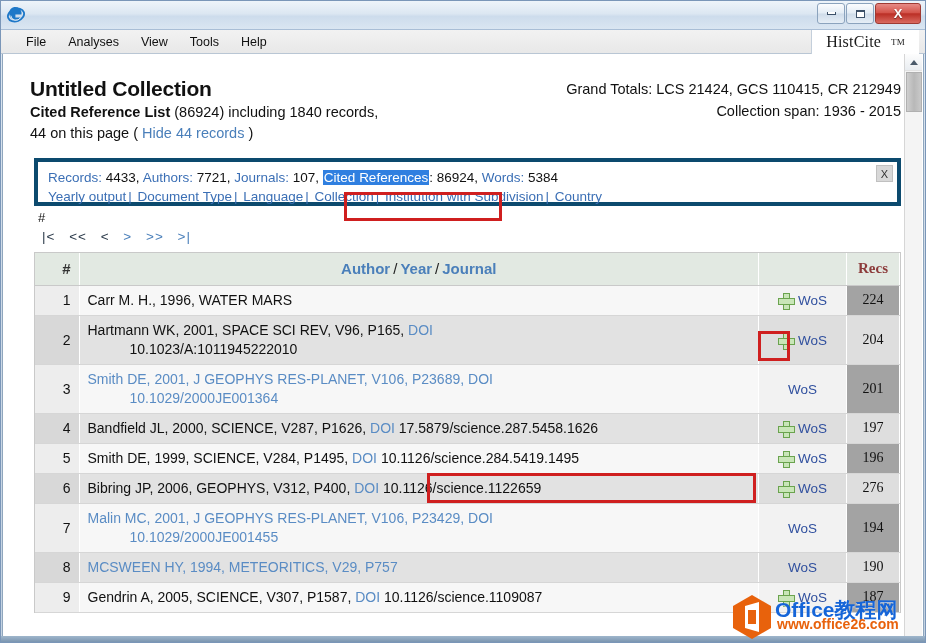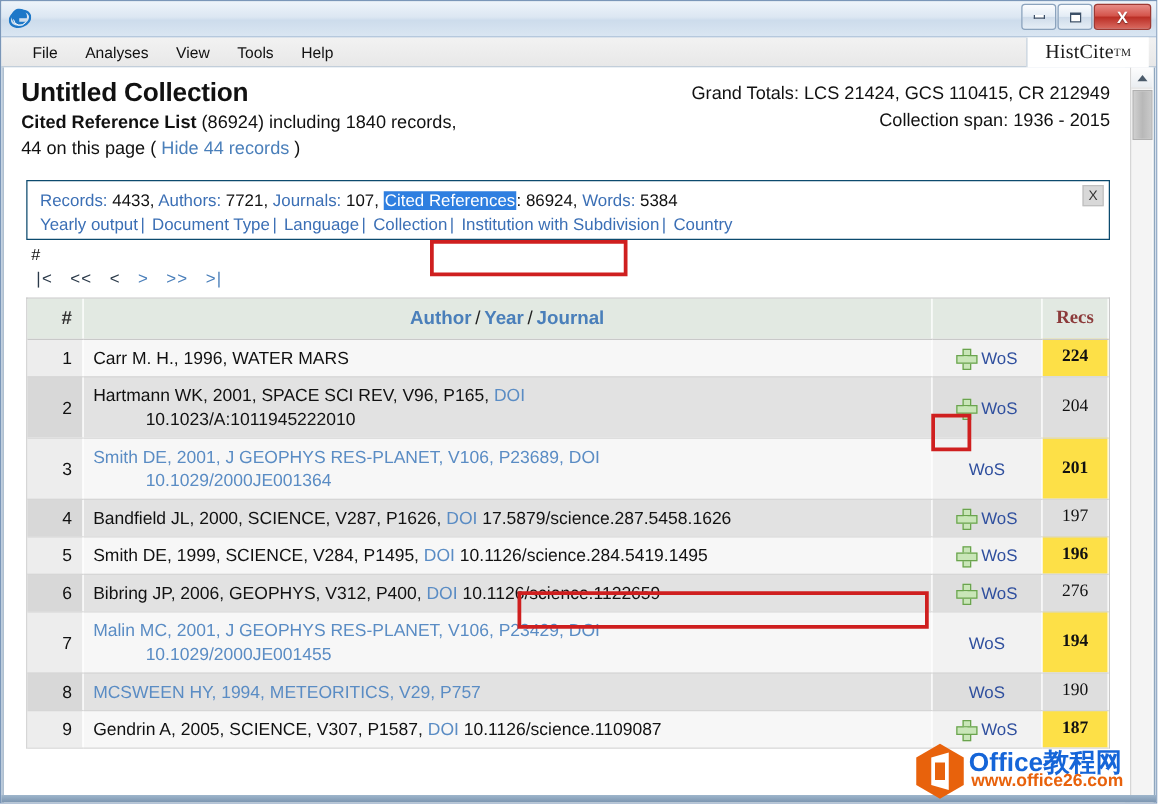--- a/index.html
+++ b/index.html
@@ -85,39 +85,39 @@
     height: 24px;
     display: flex; align-items: center;
     padding: 0 14px;
     background: #ffffff;
     border-left: 1px solid #c4cfdb;
     font-family: "Liberation Serif", serif;
     font-size: 16px;
     color: #1a1a1a;
     letter-spacing: .2px;
   }
-  #histcite-logo sup { font-size: 9px; vertical-align: super; }
+  #histcite-logo sup { font-size: 9px; vertical-align: super; margin-left: 10px; }
 
   
   #viewport {
     position: relative;
     background: #fff;
     height: 589px;
     border: 1px solid #8fa6bd;
     border-top: none;
     margin: 0 1px 0 1px;
     overflow: hidden;
   }
   #page {
     position: absolute;
-    left: 0; top: 0;
+    left: 13px; top: 0;
     width: 897px;
     height: 100%;
     background: #fff;
-    padding: 8px 0 0 0;
+    padding: 22px 0 0 0;
     overflow: hidden;
   }
 
   
   #hdr {
     position: relative;
     padding: 0 10px 0 14px;
     height: 76px;
   }
   #coll-title {
@@ -137,21 +137,21 @@
     text-align: right;
     font-size: 14.5px;
     color: #111;
     line-height: 22px;
   }
 
   
   #infobox {
     position: relative;
     margin: 6px 12px 0 18px;
-    border: 1px solid #0c4a6e;
+    border: 4px solid #0c4a6e;
     background: #fff;
     padding: 6px 10px 7px 10px;
     height: 48px;
   }
   #info-line1 { font-size: 13.5px; color: #111; line-height: 19px; white-space: nowrap; }
   #info-line2 { font-size: 13.5px; line-height: 19px; white-space: nowrap; }
   .blue-lnk { color: #3b6fb5; cursor: pointer; }
   .sep { color: #3b6fb5; padding: 0 2px; }
   .label-blue { color: #3b6fb5; }
   #cited-ref-sel {
@@ -223,21 +223,21 @@
     color: #111;
     vertical-align: middle;
     padding: 5px 8px;
   }
   #reflist tbody tr.odd  td { background: #f7f7f7; }
   #reflist tbody tr.even td { background: #e2e2e2; }
   #reflist tbody tr.odd  td.td-num { background: #ededed; }
   #reflist tbody tr.even td.td-num { background: #d8d8d8; }
   #reflist tbody tr.odd  td.td-wos { background: #f2f2f2; }
   #reflist tbody tr.even td.td-wos { background: #dedede; }
-  #reflist tbody tr.odd  td.td-recs { background: #fde047; font-weight: bold; }
+  #reflist tbody tr.odd  td.td-recs { background: #a3a3a3; }
   #reflist tbody tr.even td.td-recs { background: #dedede; }
 
   td.td-num { text-align: right; color: #333; font-size: 14px; padding-right: 9px; }
   td.td-ref { line-height: 19px; word-break: break-word; }
   td.td-ref.all-link, td.td-ref.all-link * { color: #5a8cc4; }
   td.td-wos { text-align: center; white-space: nowrap; }
   td.td-recs { text-align: center; color: #9b5a52; font-family: "Liberation Serif", serif; font-size: 15px; }
   .wos-txt { color: #2f4f9e; font-size: 13.5px; font-weight: 500; }
   .doi-lnk { color: #5a8cc4; }
   .indent2 { display: block; padding-left: 42px; }

